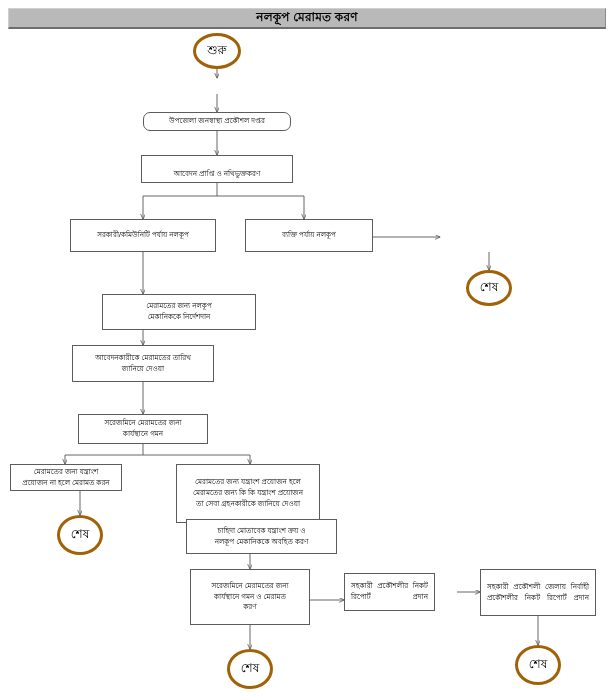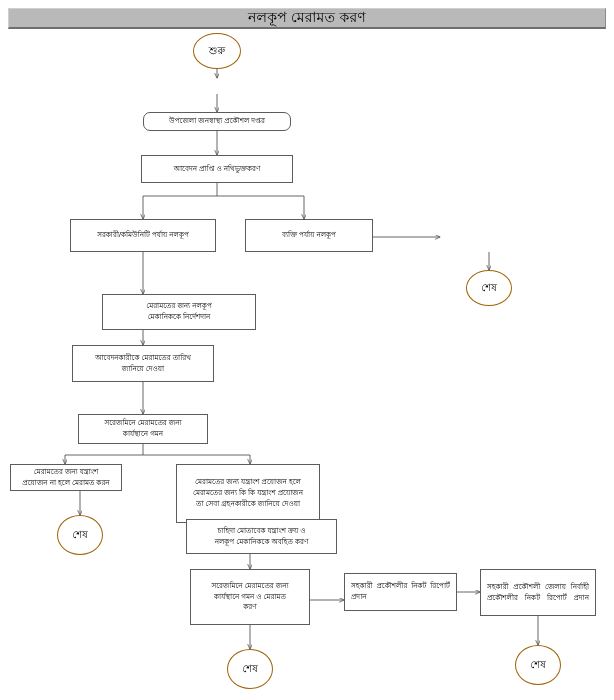--- a/index.html
+++ b/index.html
@@ -26,22 +26,22 @@
     border-top: 1px solid #cfcfcf;
     border-left: 1px solid #cfcfcf;
     border-right: 1px solid #8a8a8a;
     border-bottom: 2px solid #6e6e6e;
     box-sizing: border-box;
     display: flex;
     align-items: center;
     justify-content: center;
   }
   .header-title {
-    font-size: 14px;
-    font-weight: normal;
+    font-size: 12px;
+    font-weight: bold;
     color: #000000;
     letter-spacing: 0.2px;
     white-space: nowrap;
   }
   
   #wires {
     position: absolute;
     left: 0;
     top: 0;
     width: 614px;
@@ -59,23 +59,23 @@
     color: #000000;
     background: #ffffff;
   }
   .node.process {
     border: 1px solid #5c5c5c;
     font-size: 7.2px;
     line-height: 1.5;
     padding: 2px 3px;
   }
   .node.terminator {
-    border: 1px solid #a16207;
+    border: 3px solid #a16207;
     border-radius: 50%;
-    font-size: 10px;
+    font-size: 12px;
   }
   .node-label {
     display: block;
     width: 100%;
     white-space: pre-line;
   }
   .just {
     text-align: justify;
     text-align-last: justify;
     padding: 0 3px;
@@ -140,21 +140,21 @@
 
   <div class="node terminator" style="left:193px;top:33px;width:48px;height:36px;">
     <span class="node-label">শুরু</span>
   </div>
 
 
   <div class="node process" style="left:143px;top:112px;width:148px;height:19px;border-radius:7px;">
     <span class="node-label">উপজেলা জনস্বাস্থ্য প্রকৌশল দপ্তর</span>
   </div>
 
-  <div class="node process" style="left:141px;top:155px;width:152px;height:28px;">
+  <div class="node process" style="left:141px;top:155px;width:152px;height:28px;align-items:flex-end;">
     <span class="node-label">আবেদন প্রাপ্তি ও নথিভুক্তকরণ</span>
   </div>
 
   <div class="node process" style="left:70px;top:219px;width:146px;height:33px;">
     <span class="node-label">সরকারী/কমিউনিটি পর্যায় নলকূপ</span>
   </div>
 
   <div class="node process" style="left:245px;top:219px;width:128px;height:33px;">
     <span class="node-label">ব্যক্তি পর্যায় নলকূপ</span>
   </div>
@@ -202,21 +202,21 @@
   <div class="node process" style="left:190px;top:569px;width:120px;height:56px;">
     <span class="node-label">সরেজমিনে মেরামতের জন্য
 কার্যস্থানে গমন ও মেরামত
 করণ</span>
   </div>
 
   <div class="node terminator" style="left:227px;top:649px;width:46px;height:40px;">
     <span class="node-label">শেষ</span>
   </div>
 
-  <div class="node process just" style="left:344px;top:573px;width:113px;height:38px;justify-content:flex-start;">
+  <div class="node process just" style="left:344px;top:573px;width:91px;height:38px;justify-content:flex-start;">
     <span class="node-label just">সহকারী প্রকৌশলীর নিকট রিপোর্ট প্রদান</span>
   </div>
 
   <div class="node process just" style="left:480px;top:569px;width:116px;height:47px;justify-content:flex-start;">
     <span class="node-label just">সহকারী প্রকৌশলী জেলায় নির্বাহী প্রকৌশলীর নিকট রিপোর্ট প্রদান</span>
   </div>
 
   <div class="node terminator" style="left:515px;top:645px;width:46px;height:40px;">
     <span class="node-label">শেষ</span>
   </div>

